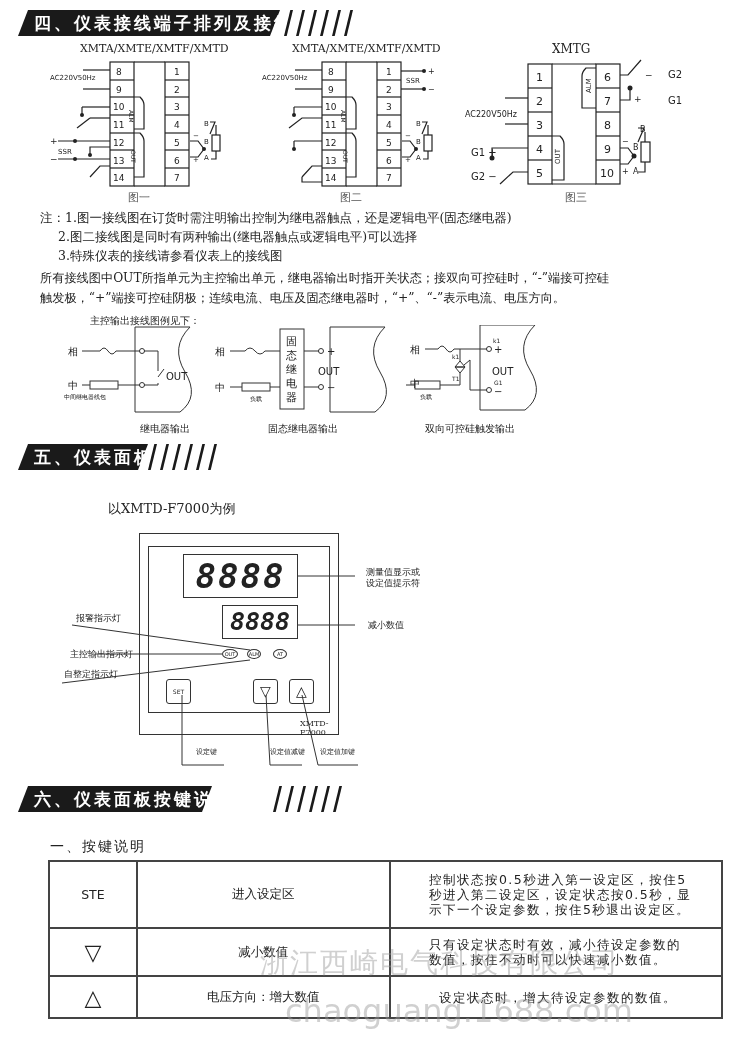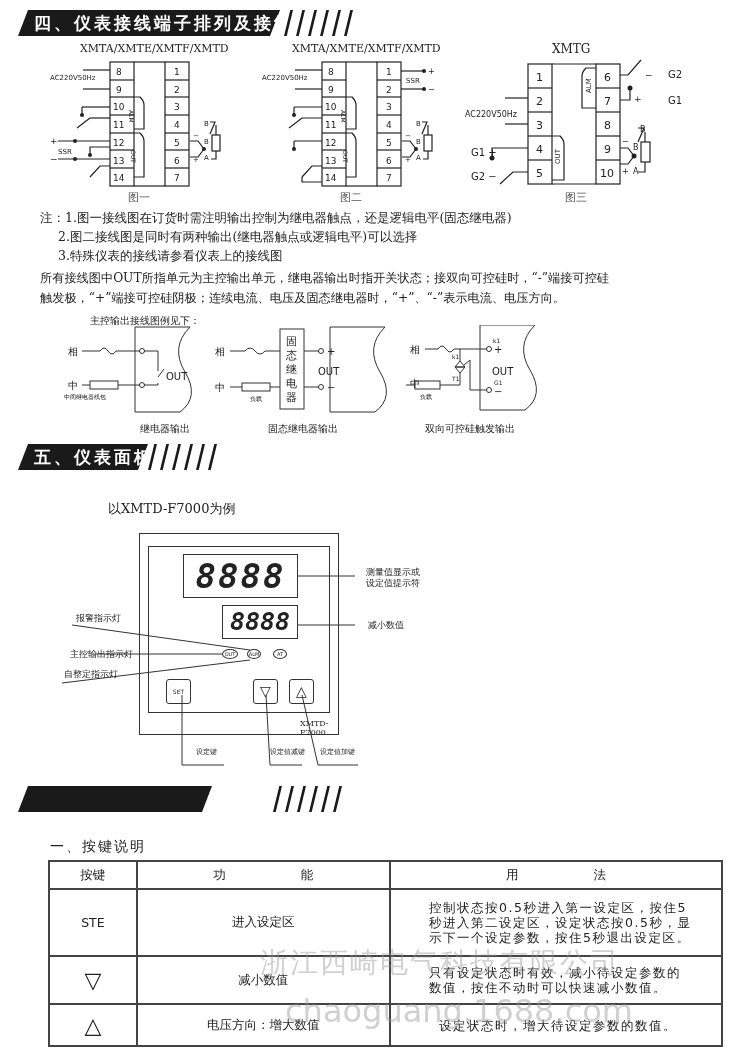--- a/index.html
+++ b/index.html
@@ -388,41 +388,37 @@
 <div class="small" style="left:368px; top:619px; font-size:9px;">减小数值</div>
 <div class="small" style="left:76px; top:612px; font-size:9px;">报警指示灯</div>
 <div class="small" style="left:50px; top:648px; font-size:9px;margin-left:20px;">主控输出指示灯</div>
 <div class="small" style="left:64px; top:668px; font-size:9px;">自整定指示灯</div>
 <div class="small" style="left:196px; top:747px; font-size:7px;">设定键</div>
 <div class="small" style="left:270px; top:747px; font-size:7px;">设定值减键</div>
 <div class="small" style="left:320px; top:747px; font-size:7px;">设定值加键</div>
 
 <div class="sec-header" style="top:786px; width:335px;">
   <div class="bar" style="width:194px;"></div>
+  <div class="title">六、仪表面板按键说明</div>
   <div class="stripe" style="left:255px;"></div>
   <div class="stripe" style="left:267px;"></div>
   <div class="stripe" style="left:279px;"></div>
   <div class="stripe" style="left:291px;"></div>
   <div class="stripe" style="left:303px;"></div>
   <div class="stripe" style="left:315px;"></div>
 </div>
 <div class="note" style="left:50px; top:838px; font-size:14px; font-family:'DejaVu Sans',sans-serif; letter-spacing:2px;">一、按键说明</div>
 
 <table class="keys">
   <colgroup>
       <col style="width:88px">
       <col style="width:254px">
       <col style="width:333px">
     </colgroup>
   <tbody>
-      <tr>
-    <th>按键</th>
-    <th>功　　　　　　能</th>
-    <th>用　　　　　　法</th>
-  </tr>
   <tr style="height:67px;">
     <td>STE</td>
     <td>进入设定区</td>
     <td class="usage">
       <div>控制状态按0.5秒进入第一设定区，按住5</div>
       <div>秒进入第二设定区，设定状态按0.5秒，显</div>
       <div>示下一个设定参数，按住5秒退出设定区。</div>
     </td>
   </tr>
   <tr style="height:48px;">

